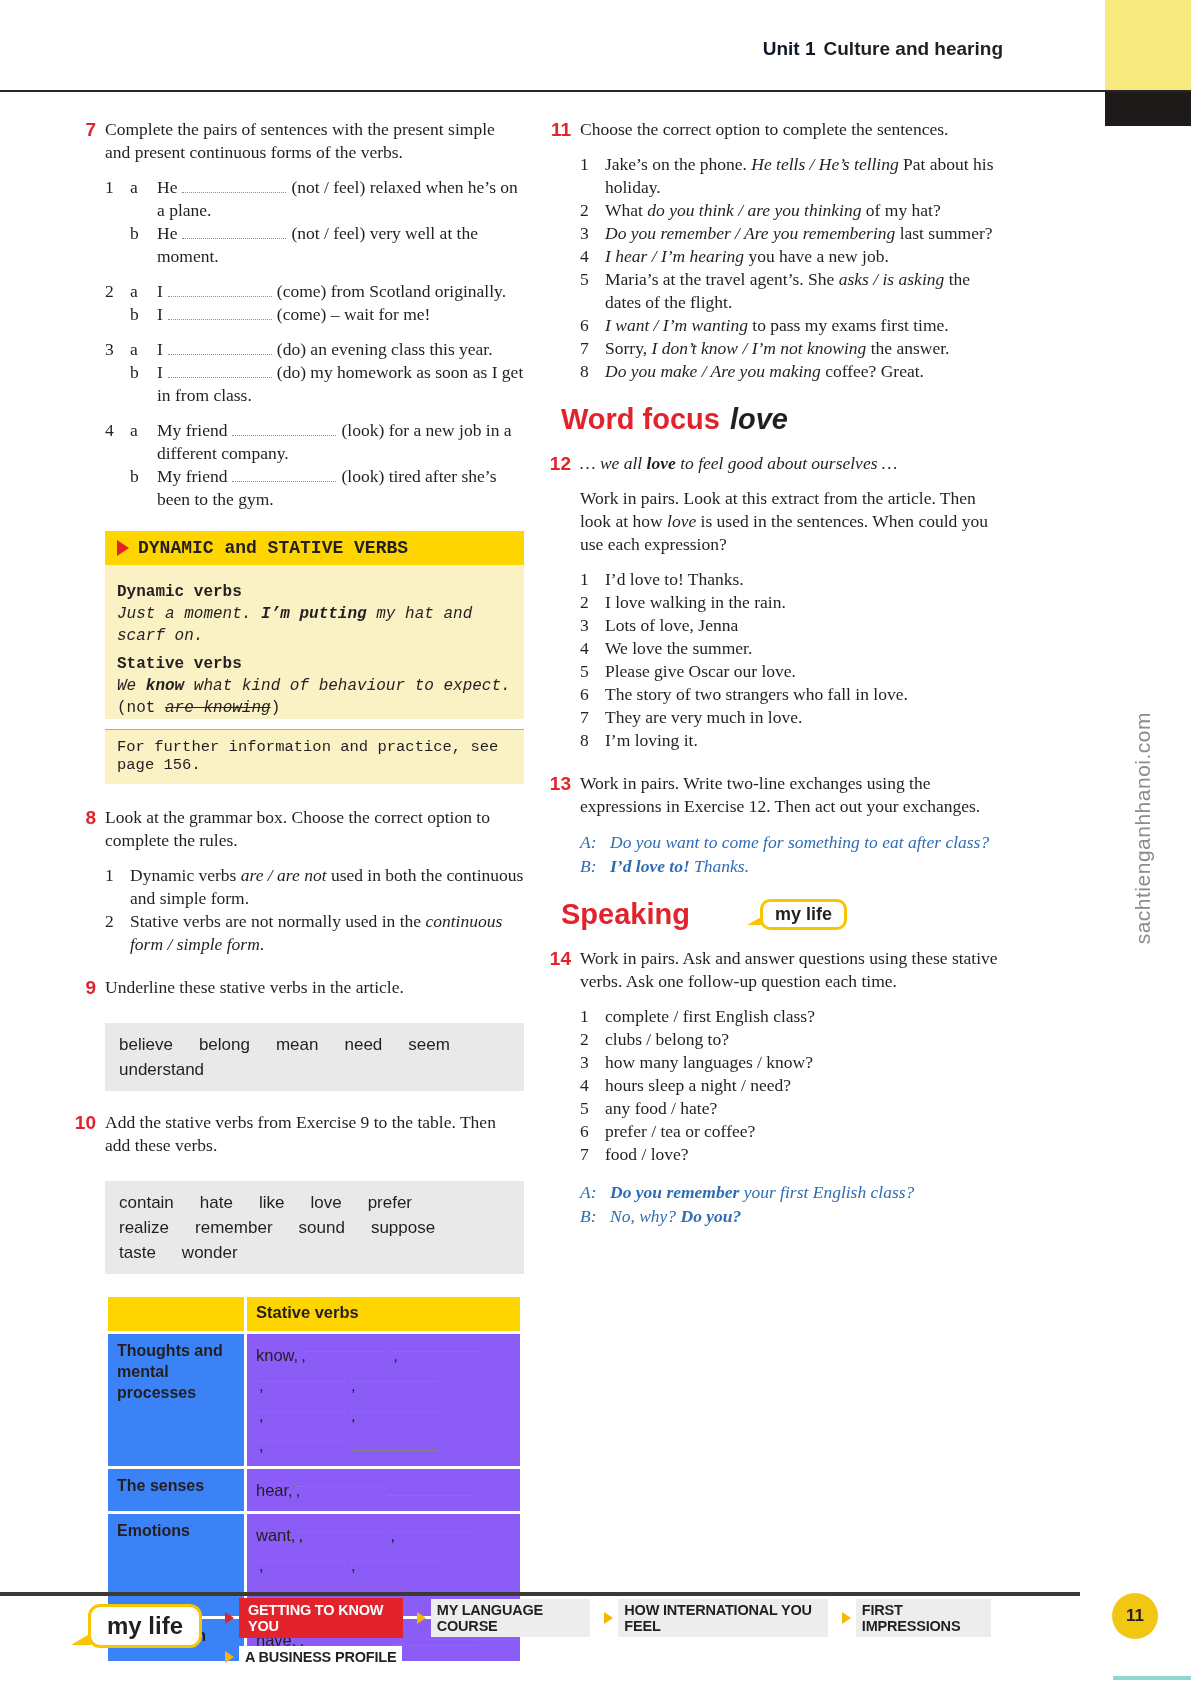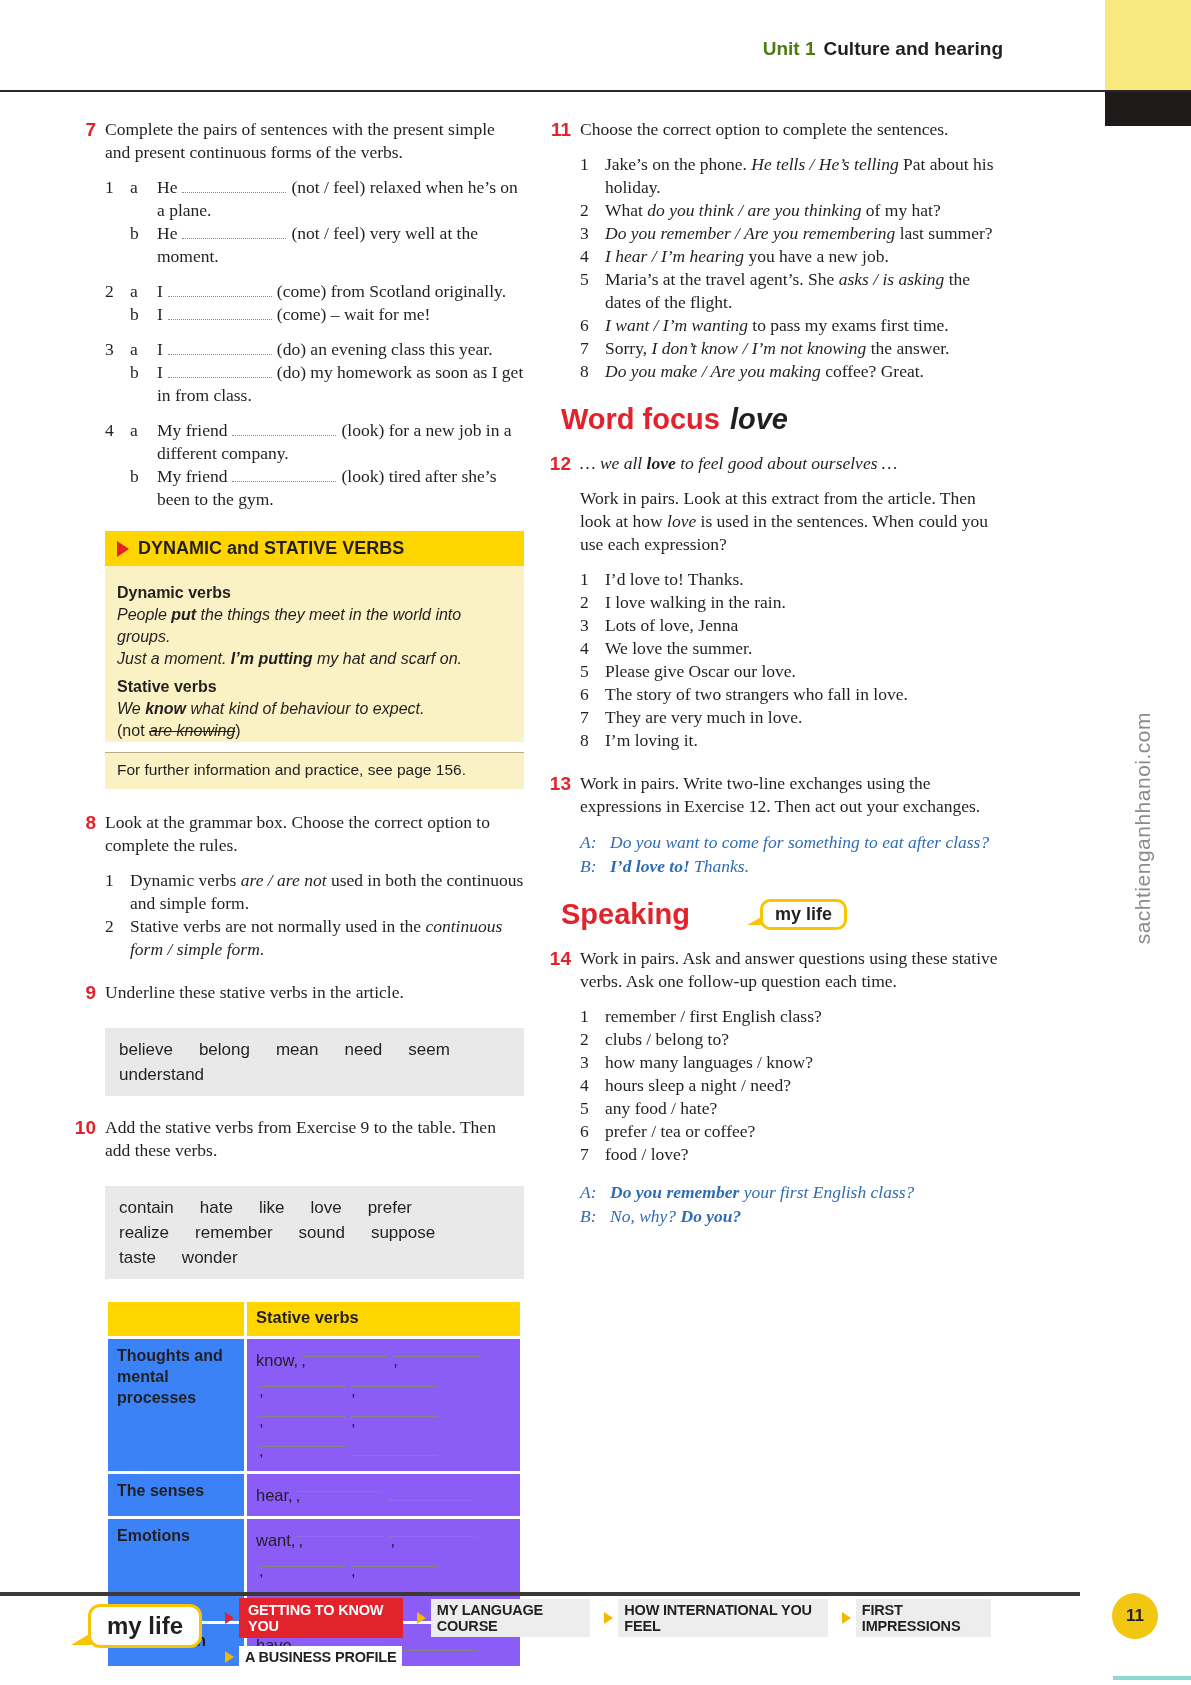--- a/index.html
+++ b/index.html
@@ -6,39 +6,39 @@
   body{
     width:1191px;height:1685px;position:relative;background:#ffffff;
     font-family:"Liberation Serif", serif;color:#231f20;overflow:hidden;
   }
   
   .corner-yellow{position:absolute;left:1105px;top:0;width:86px;height:90px;background:#f7e97d;}
   .corner-black{position:absolute;left:1105px;top:92px;width:86px;height:34px;background:#1d1a19;}
   .header-rule{position:absolute;left:0;top:90px;width:1191px;height:2px;background:#2b2727;}
   .header-title{position:absolute;left:0;top:38px;width:1003px;text-align:right;
     font-family:"Liberation Sans", sans-serif;font-weight:bold;font-size:19px;}
-  .header-title .unit{color:#4d7c0f;margin-right:8px;}
+  .header-title .unit{color:#0f172a;margin-right:8px;}
   
   .col-left{position:absolute;left:68px;top:118px;width:456px;}
   .col-right{position:absolute;left:543px;top:118px;width:464px;}
   
   .ex{display:flex;margin-bottom:20px;}
   .ex-num{width:28px;text-align:right;margin-right:9px;flex:none;
     font-family:"Liberation Sans", sans-serif;font-weight:bold;font-size:19px;color:#e2232b;line-height:23px;}
   .ex-body{flex:1;min-width:0;}
   .instr{font-size:17.5px;line-height:23px;margin:0 0 12px 0;}
   .it-row{display:flex;font-size:17.5px;line-height:23px;}
   .it-n{width:25px;flex:none;}
   .it-l{width:27px;flex:none;}
   .it-t{flex:1;min-width:0;}
   .pair-start{margin-top:12px;}
   .blank{display:inline-block;width:104px;border-bottom:1px dotted #8a8a8a;height:13px;margin:0 5px;}
   i.opt{font-style:italic;}
   
-  .gbox{margin-left:37px;margin-bottom:22px;font-family:Liberation Sans, sans-serif;}
+  .gbox{margin-left:37px;margin-bottom:22px;font-family:Liberation Mono, monospace;}
   .gbox-head{background:#ffd500;padding:7px 12px;display:flex;align-items:center;
     font-weight:bold;font-size:18px;color:#231f20;}
   .tri-red{width:0;height:0;border-left:12px solid #e2232b;border-top:8px solid transparent;
     border-bottom:8px solid transparent;margin-right:9px;flex:none;}
   .gbox-body{background:#faf1c4;padding:10px 12px 0 12px;font-size:16px;line-height:22px;}
   .glabel{font-weight:bold;margin-top:6px;}
   .gline{font-style:italic;}
   .gline b{font-weight:bold;}
   .strike{text-decoration:line-through;}
   .gbox-foot{background:#faf1c4;margin-top:10px;padding:8px 12px 10px 12px;border-top:1px solid #b5ad89;
@@ -152,21 +152,20 @@
     </div>
   </div>
 
   <div class="gbox">
     <div class="gbox-head">
       <span class="tri-red"></span>
       <span>DYNAMIC and STATIVE VERBS</span>
     </div>
     <div class="gbox-body">
       <div class="glabel">Dynamic verbs</div>
-      <div class="gline"><span>People </span><b>put</b><span> the things they meet in the world into groups.</span></div>
       <div class="gline"><span>Just a moment. </span><b>I’m putting</b><span> my hat and scarf on.</span></div>
       <div class="glabel">Stative verbs</div>
       <div class="gline"><span>We </span><b>know</b><span> what kind of behaviour to expect.</span></div>
       <div><span>(not </span><span class="gline strike">are knowing</span><span>)</span></div>
     </div>
     <div class="gbox-foot">For further information and practice, see page 156.</div>
   </div>
 
   <div class="ex">
     <div class="ex-num">8</div>
@@ -334,21 +333,21 @@
     <span>Speaking</span>
     <span class="mylife mylife-sm"><span>my life</span></span>
   </div>
 
   <div class="ex">
     <div class="ex-num">14</div>
     <div class="ex-body">
       <p class="instr">Work in pairs. Ask and answer questions using these stative verbs. Ask one follow-up question each time.</p>
       <div class="it-row">
           <span class="it-n">1</span>
-          <span class="it-t">remember / first English class?</span>
+          <span class="it-t">complete / first English class?</span>
         </div>
       <div class="it-row">
           <span class="it-n">2</span>
           <span class="it-t">clubs / belong to?</span>
         </div>
       <div class="it-row">
           <span class="it-n">3</span>
           <span class="it-t">how many languages / know?</span>
         </div>
       <div class="it-row">

